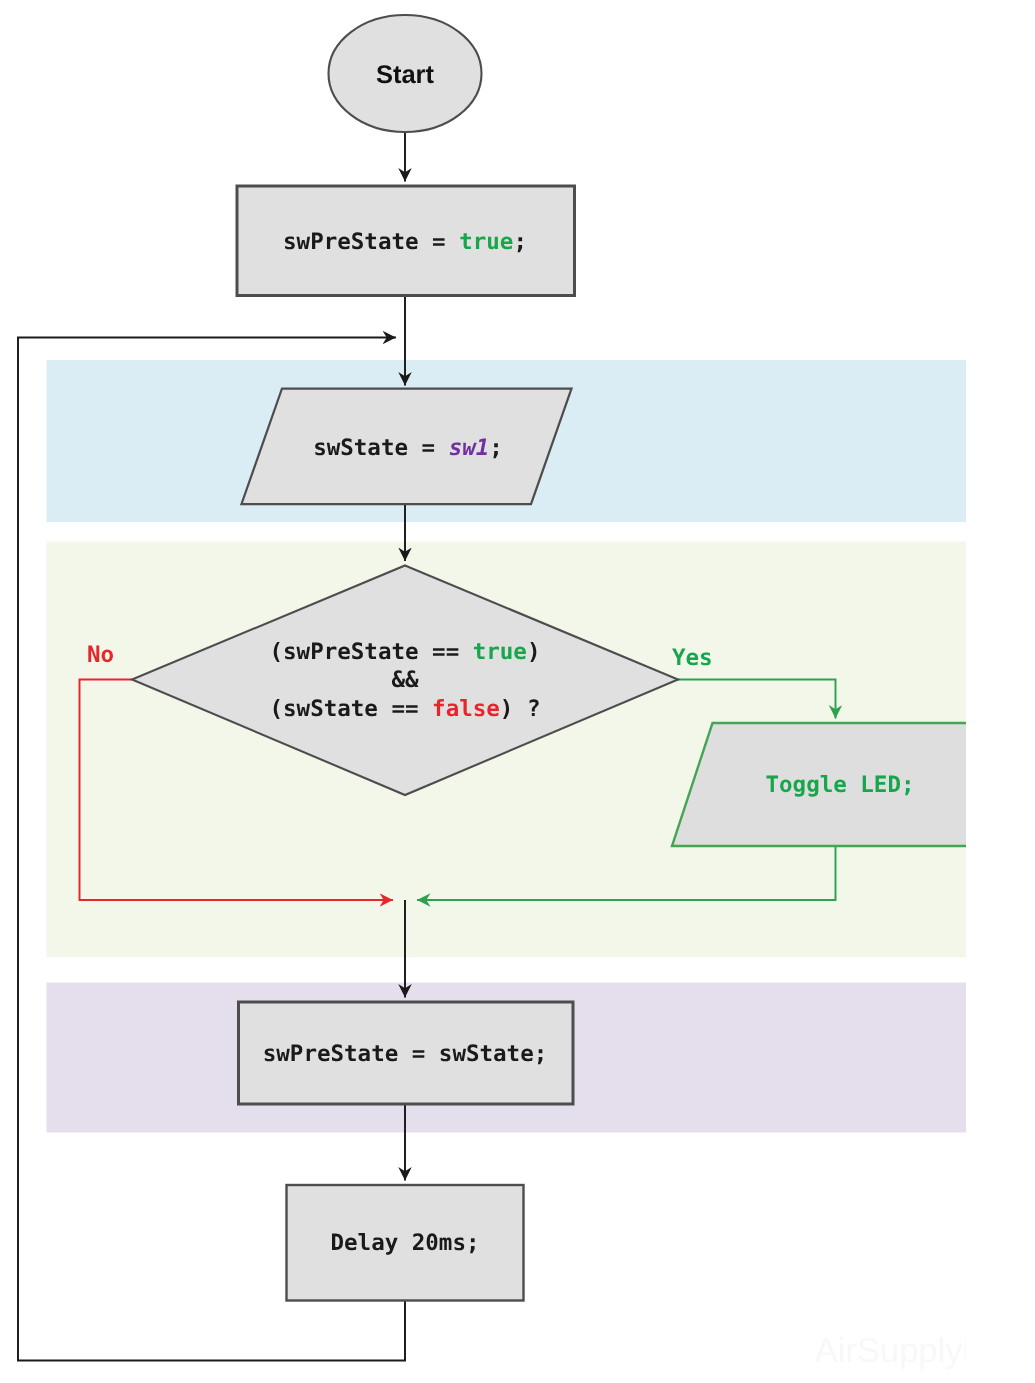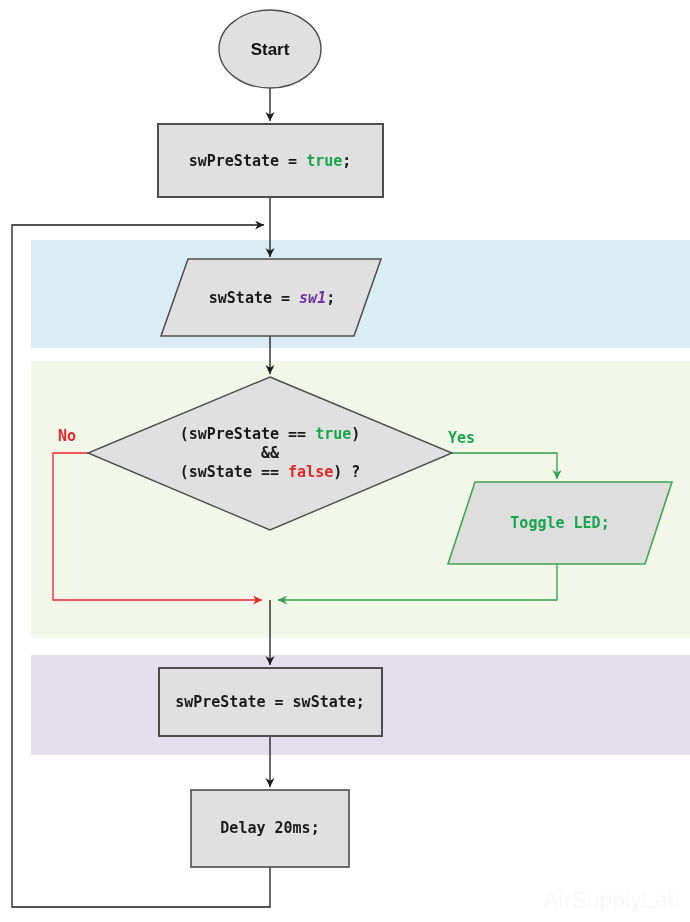--- a/index.html
+++ b/index.html
@@ -1,16 +1,16 @@
 <!DOCTYPE html>
 <html><head>
 <meta charset="utf-8">
 <style>
   html,body{margin:0;padding:0;background:#ffffff;}
-  .page{position:relative;width:690px;height:922px;background:#ffffff;overflow:hidden;}
+  .page{position:relative;width:608px;height:922px;background:#ffffff;overflow:hidden;padding-left:36px;}
   svg{position:absolute;left:0;top:0;}
   .code{font:700 15px "DejaVu Sans Mono", monospace;fill:#1a1a1a;}
   .tok-green{fill:#18a64c;}
   .tok-red{fill:#e8262a;}
   .tok-purple{fill:#7030a0;font-style:italic;}
   .start-label{font:700 17px "Liberation Sans", sans-serif;fill:#111111;}
   .lbl-yes{font:700 15px "DejaVu Sans Mono", monospace;fill:#18a64c;}
   .lbl-no{font:700 15px "DejaVu Sans Mono", monospace;fill:#e8262a;}
   .node{fill:#e0e0e0;stroke:#4d4d4d;}
   .edge{fill:none;stroke:#1a1a1a;stroke-width:1.3;}

